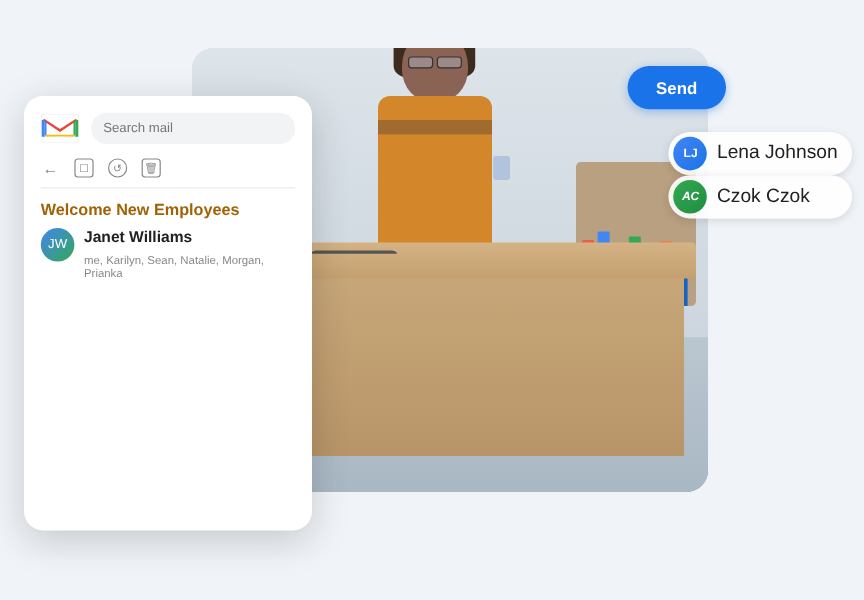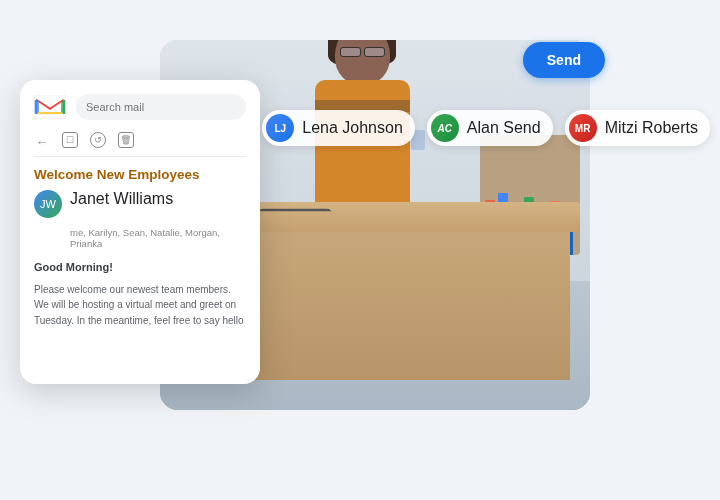--- a/index.html
+++ b/index.html
@@ -126,21 +126,21 @@
       background: #b8a080;
       border-radius: 4px;
     }
 
     
     .gmail-card {
       position: absolute;
       top: 80px;
       left: 20px;
       width: 240px;
-      height: 304px;
+      height: 362px;
       background: #fff;
       border-radius: 16px;
       box-shadow: 0 8px 32px rgba(0,0,0,0.18);
       z-index: 10;
       padding: 0;
       overflow: hidden;
     }
 
     .gmail-header {
       display: flex;
@@ -227,29 +227,29 @@
       font-size: 11px;
       font-weight: 400;
       color: white;
     }
 
     .sender-info {
       flex: 1;
     }
 
     .sender-name {
-      font-size: 16px;
-      font-weight: 400;
+      font-size: 13px;
+      font-weight: 700;
       color: #202124;
     }
 
     .sender-to {
       font-size: 9.5px;
       color: #888;
-      margin-top: 19px;
+      margin-top: 7px;
     }
 
     .gmail-body {
       padding: 0 14px;
       font-size: 10.5px;
       color: #3c4043;
       line-height: 1.5;
     }
 
     .gmail-greeting {
@@ -260,42 +260,42 @@
 
     .gmail-body-text {
       font-size: 10px;
       color: #5f6368;
       line-height: 1.55;
     }
 
     
     .send-button {
       position: absolute;
-      top: 42px;
+      top: 55px;
       right: 115px;
       background: #1a73e8;
       color: white;
       border: none;
       border-radius: 20px;
       padding: 10px 24px;
       font-size: 14px;
       font-weight: 600;
       cursor: pointer;
       z-index: 20;
       box-shadow: 0 2px 8px rgba(26,115,232,0.4);
     }
 
     
     .recipients-panel {
       position: absolute;
       top: 110px;
       right: 10px;
       z-index: 20;
       display: flex;
-      gap: 12px;
+      flex-direction: column;
     }
 
     .recipient-item {
       display: flex;
       align-items: center;
       gap: 8px;
       background: rgba(255,255,255,0.9);
       border-radius: 20px;
       padding: 4px 12px 4px 4px;
       box-shadow: 0 2px 8px rgba(0,0,0,0.12);
@@ -467,34 +467,26 @@
   <div class="gmail-email-title">Welcome New Employees</div>
 
   <div class="gmail-sender-row">
     <div class="sender-avatar">JW</div>
     <div class="sender-info">
       <div class="sender-name">Janet Williams</div>
       <div class="sender-to">me, Karilyn, Sean, Natalie, Morgan, Prianka</div>
     </div>
   </div>
 
-  <div class="gmail-body">
-    <div class="gmail-greeting">Good Morning!</div>
-    <div class="gmail-body-text">Please welcome our newest team members. We will be hosting a virtual meet and greet on Tuesday. In the meantime, feel free to say hello</div>
-  </div>
 </div>
 
 <button class="send-button">Send</button>
 
 <div class="recipients-panel">
   <div class="recipient-item">
     <div class="recipient-avatar" style="background: linear-gradient(135deg, #4285f4, #1a73e8);">LJ</div>
     <span class="recipient-name">Lena Johnson</span>
   </div>
   <div class="recipient-item">
     <div class="recipient-avatar" style="background: linear-gradient(135deg, #34a853, #1e8e3e); font-style: italic;">AC</div>
-    <span class="recipient-name">Alan Send</span>
-  </div>
-  <div class="recipient-item">
-    <div class="recipient-avatar" style="background: linear-gradient(135deg, #ea4335, #c5221f);">MR</div>
-    <span class="recipient-name">Mitzi Roberts</span>
+    <span class="recipient-name">Czok Czok</span>
   </div>
 </div>
 
 </body></html>

